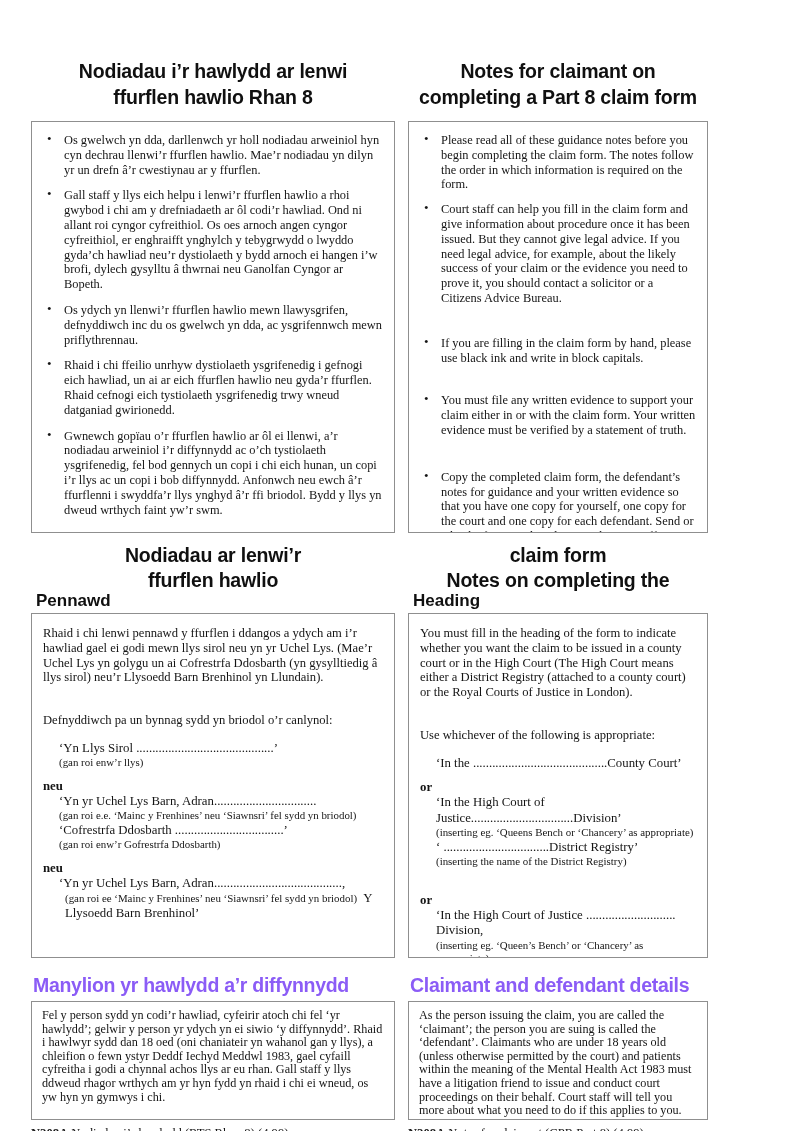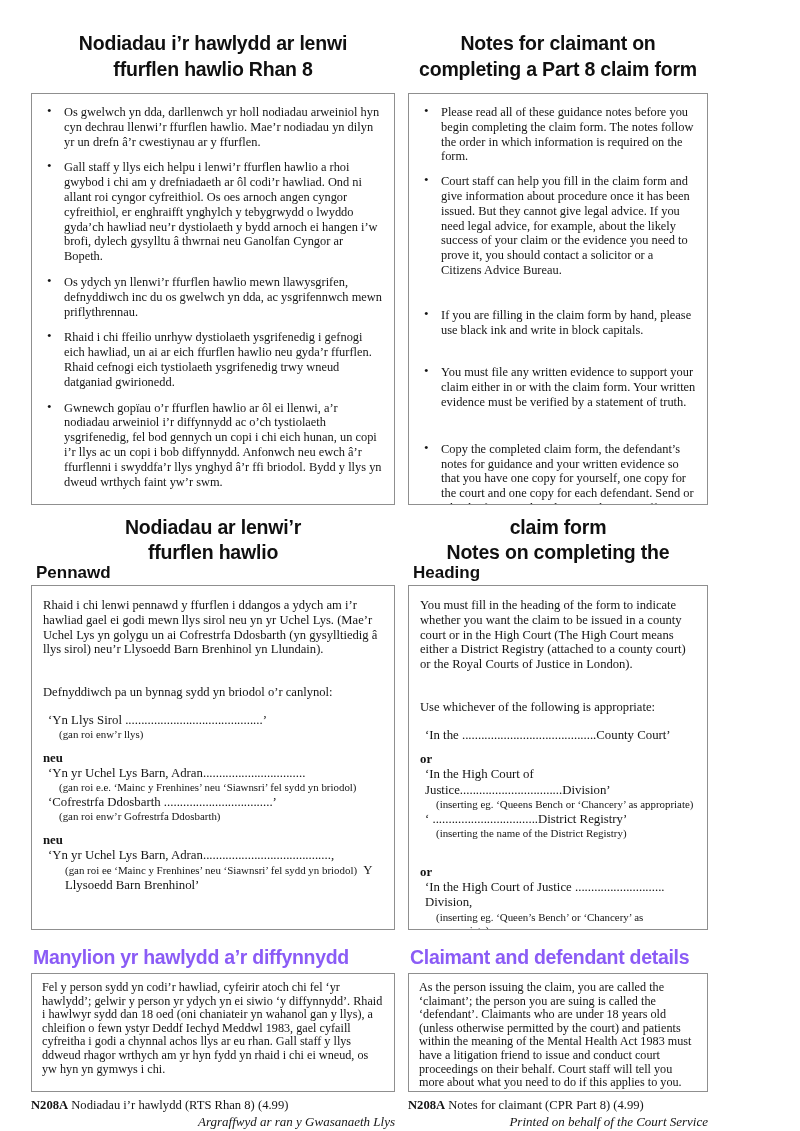--- a/index.html
+++ b/index.html
@@ -9,21 +9,21 @@
     font-family:"Liberation Serif", serif;
   }
   .cols { display:flex; gap:13px; padding:30px 0 0 31px; }
   .col { flex:none; display:flex; flex-direction:column; }
   .col-left  { width:364px; }
   .col-right { width:300px; }
 
   .main-title {
     font-family:"Liberation Sans", sans-serif; font-weight:bold;
     font-size:19.5px; line-height:26px; text-align:center; height:56px;
-    letter-spacing:-0.2px; color:#101010;
+    letter-spacing:-0.2px; color:#101010;margin-top:28px;
   }
 
   .box { border:1.5px solid #8f8f8f; background:#fff; box-sizing:border-box; }
 
   .box.intro { height:412px; margin-top:7px; padding:11px 11px 0 10px; overflow:hidden; }
   ul.bullets { list-style:none; margin:0; padding:0; font-size:12.4px; line-height:14.8px; }
   ul.bullets li { position:relative; padding-left:22px; }
   ul.bullets li::before { content:"\2022"; position:absolute; left:5px; top:-1px; font-size:13px; }
   .col-left  .bullets li + li { margin-top:11px; }
   .col-right .bullets li:nth-child(2) { margin-top:10px; }
@@ -32,21 +32,21 @@
   .col-right .bullets li:nth-child(5) { margin-top:32px; }
 
   .sec2 { position:relative; height:74px; margin-top:6px;
           font-family:"Liberation Sans", sans-serif; font-weight:bold; color:#101010; }
   .sec2 .t { text-align:center; font-size:19.5px; line-height:25px; padding-top:4px; letter-spacing:-0.2px; }
   .sec2 .lbl { position:absolute; left:5px; bottom:2px; font-size:17px; }
 
   .box.mid { height:345px; padding:12px 11px 0 11px; font-size:12.6px; line-height:14.8px; overflow:hidden; }
   .mid-para1 { margin:0 0 28px 0; }
   .mid-para2 { margin:0 0 13px 0; }
-  .opt  { margin-left:5px; font-size:12.8px; line-height:15.5px; }
+  .opt  { margin-left:16px; font-size:12.8px; line-height:15.5px; }
   .note { margin-left:16px; font-size:10.9px; line-height:13.5px; }
   .conj { font-weight:bold; font-size:12.8px; margin-top:9px; line-height:15px; }
   .mt-lg { margin-top:24px; }
   .optline { margin-left:22px; line-height:14.5px; }
   .optline .note-inline { font-size:10.9px; }
   .optline .tail { font-size:12.8px; margin-left:3px; }
 
   .details-h { font-family:"Liberation Sans", sans-serif; font-weight:bold;
                font-size:19.5px; line-height:22px; margin:16px 0 5px 2px;
                letter-spacing:-0.3px; color:#8b5cf6; }

